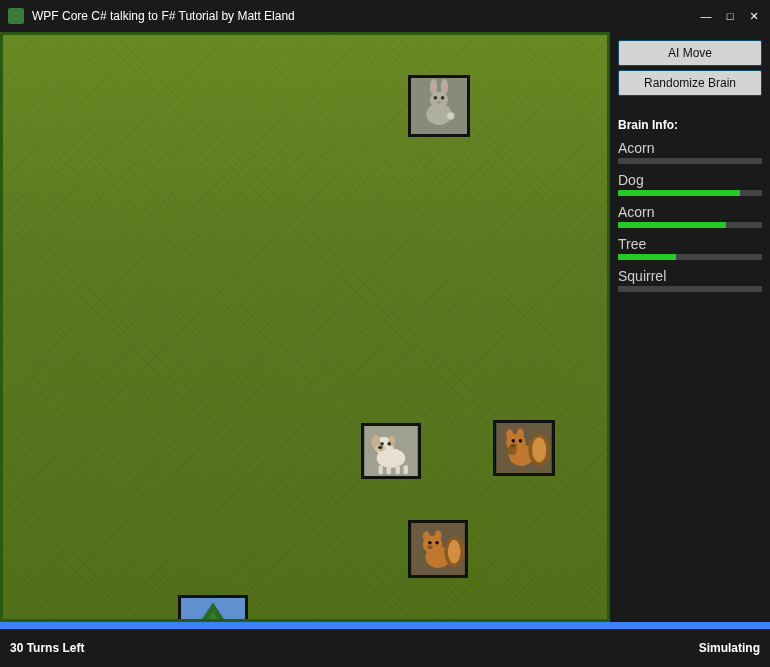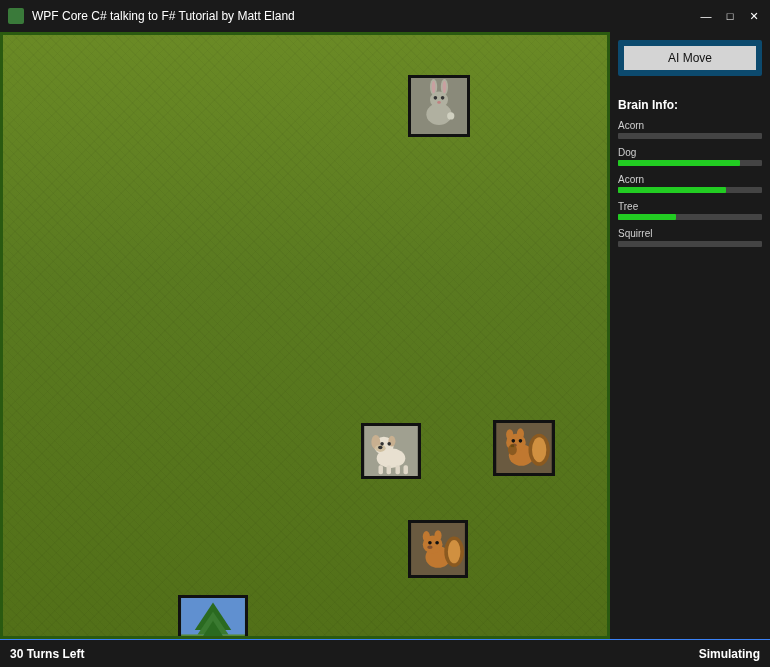--- a/index.html
+++ b/index.html
@@ -130,59 +130,59 @@
       display: flex;
       flex-direction: column;
       padding: 8px;
       gap: 4px;
       flex-shrink: 0;
     }
     .sidebar-btn {
       width: 100%;
       padding: 5px 8px;
       background: #d4d4d4;
-      border: 6px solid #0c4a6e;
+      border: 1px solid #0c4a6e;
       border-radius: 2px;
       font-size: 12px;
       color: #111;
       cursor: pointer;
       text-align: center;
     }
     .brain-info-label {
       color: #ffffff;
       font-size: 12px;
       font-weight: bold;
       margin-top: 18px;
       margin-bottom: 4px;
     }
     .brain-item {
       display: flex;
       flex-direction: column;
       margin-bottom: 4px;
     }
     .brain-item-label {
       color: #d0d0d0;
-      font-size: 10px;
+      font-size: 14px;
       margin-bottom: 2px;
     }
     .brain-bar-bg {
       width: 100%;
       height: 6px;
       background: #444;
       border-radius: 1px;
     }
     .brain-bar-fill {
       height: 100%;
       background: #22cc22;
       border-radius: 1px;
     }
     #status-bar {
-      height: 28px;
+      height: 45px;
       background: #1a1a1a;
-      border-top: 1px solid #3b82f6;
+      border-top: 7px solid #3b82f6;
       display: flex;
       align-items: center;
       justify-content: space-between;
       padding: 0 10px;
       flex-shrink: 0;
     }
     .status-text {
       color: #ffffff;
       font-size: 12px;
       font-weight: bold;
@@ -315,20 +315,21 @@
         <polygon points="35,5 55,35 15,35" fill="#2a6a20"></polygon>
         <polygon points="35,15 52,40 18,40" fill="#3a7a30"></polygon>
         <polygon points="35,25 50,48 20,48" fill="#2a6a20"></polygon>
       </svg>
     </div>
 
   </div>
 
   <div id="sidebar">
     <button class="sidebar-btn">AI Move</button>
+    <button class="sidebar-btn">Randomize Brain</button>
 
     <div class="brain-info-label">Brain Info:</div>
 
     <div class="brain-item">
       <span class="brain-item-label">Acorn</span>
       <div class="brain-bar-bg">
         <div class="brain-bar-fill" style="width:0%"></div>
       </div>
     </div>
     <div class="brain-item">

